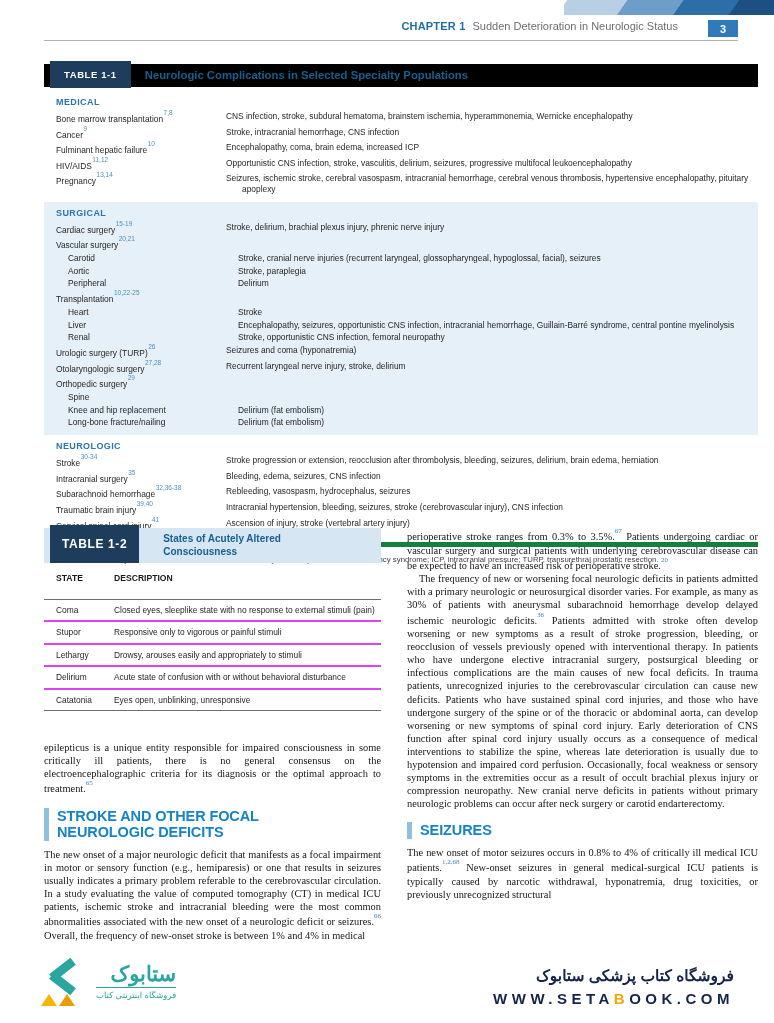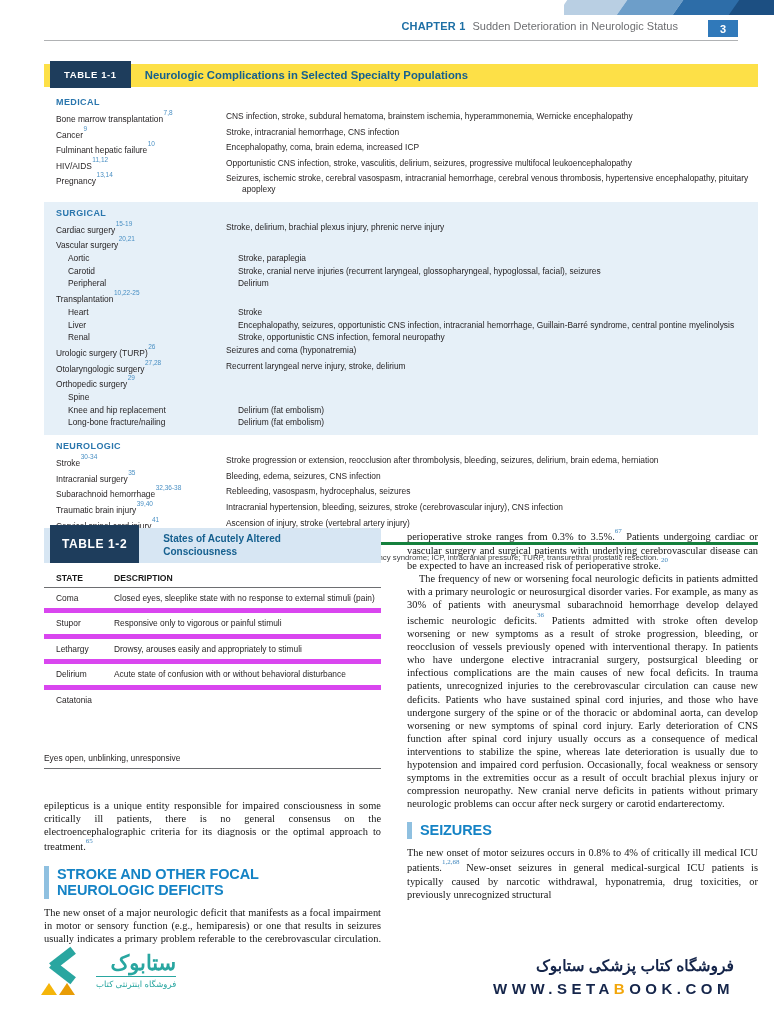--- a/index.html
+++ b/index.html
@@ -16,25 +16,25 @@
 
   .header-row { position:absolute; top:20px; right:36px; display:flex; align-items:flex-start; }
   .chapter-label { color:#1d6fa5; font-weight:bold; font-size:11px; letter-spacing:.2px; }
   .chapter-title { color:#6d6e71; font-size:11px; margin-left:7px; }
   .page-num-box { margin-left:30px; background:#3079ba; color:#fff; font-weight:bold; font-size:11px;
                   width:30px; height:17px; display:flex; align-items:center; justify-content:center; }
   .top-rule { position:absolute; left:44px; right:36px; top:40px; border-top:1px solid #b0b2b4; }
 
   
   .table1 { position:absolute; left:44px; top:64px; width:714px; }
-  .t-head { position:relative; background:#fde047; display:flex; align-items:flex-start; height:23px; }
+  .t-head { position:relative; background:#000000; display:flex; align-items:flex-start; height:23px; }
   .t-label { background:#1e3d5c; color:#fff; font-weight:bold; font-size:9.5px; letter-spacing:.6px;
              padding:0 14px; height:27px; display:flex; align-items:center; margin-left:6px; margin-top:-3px; }
   .t-title { color:#16608f; font-weight:bold; font-size:11.3px; padding:5px 0 0 14px; }
-  .t1-body { padding-top:4px; border-bottom:3px solid #15803d; padding-bottom:4px; }
+  .t1-body { padding-top:4px; border-bottom:5px solid #15803d; padding-bottom:4px; }
   .t1-sec { padding-bottom:5px; }
   .t1-sec.surgical { background:#e6f0f8; }
   .t1-sec-head { color:#2a76ad; font-weight:bold; font-size:9px; letter-spacing:.4px; padding:6px 0 4px 12px; }
   .t1-row { display:flex; font-size:8.4px; line-height:10.6px; color:#231f20; margin-bottom:2.2px; }
   .t1-pop { flex:0 0 170px; padding-left:12px; }
   .t1-pop.ind { padding-left:24px; }
   .t1-comp { flex:1; padding-right:8px; padding-left:16px; text-indent:-16px; }
   .ref { color:#4a90c4; font-size:6.5px; position:relative; top:-3px; margin-left:.5px; }
   .footnote { margin-top:8px; font-size:7.8px; color:#3f4042; }
 
@@ -50,31 +50,31 @@
   .bar { flex:none; width:5px; background:#8fc0e0; margin-right:8px; }
   .sec-heading-text { color:#1583c5; font-weight:bold; font-size:14.5px; line-height:16.5px; letter-spacing:-.1px; }
   .w-limit { max-width:240px; }
 
   
   .table2 { margin-bottom:30px; }
   .t2-head { position:relative; background:#d7e6f3; display:flex; align-items:flex-start; min-height:33px; }
   .t2-label { background:#1e3d5c; color:#fff; font-weight:bold; font-size:12px; letter-spacing:.6px;
               padding:0 12px; height:38px; display:flex; align-items:center; margin-left:6px; margin-top:-3px; flex:none; }
   .t2-title { color:#16608f; font-weight:bold; font-size:10px; line-height:13px; padding:4px 8px 4px 24px; max-width:170px; }
-  .t2-cols { display:flex; font-weight:bold; font-size:8.6px; color:#1a1a1a; padding:10px 0 4px 12px;
+  .t2-cols { display:flex; font-weight:bold; font-size:8.6px; color:#1a1a1a; padding:10px 0 16px 12px;
              border-bottom:1.3px solid #6d6e71; }
   .t2-col-state { flex:0 0 58px; }
-  .t2-row { display:flex; font-size:8.4px; line-height:10.4px; padding:5px 0; border-bottom:5px solid #d946ef; color:#231f20; }
-  .t2-row.last { border-bottom:1.3px solid #6d6e71;flex-direction:column; }
+  .t2-row { display:flex; font-size:8.4px; line-height:10.4px; padding:5px 0; border-bottom:2px solid #d946ef; color:#231f20; }
+  .t2-row.last { border-bottom:1.3px solid #6d6e71; }
   .t2-state { flex:0 0 58px; padding-left:12px; }
   .t2-desc { flex:1; padding-right:4px; }
 
   
   .footer { position:absolute; left:0; right:0; bottom:0; height:72px; background:#fff; z-index:9;
-            display:flex; align-items:flex-start; justify-content:space-between; padding:0 40px 6px 40px; }
+            display:flex; align-items:center; justify-content:space-between; padding:0 40px 6px 40px; }
   .logo { display:flex; align-items:center; gap:10px; }
   .logo-mark { position:relative; width:46px; height:50px; flex:none; }
   .chev-top { position:absolute; width:27px; height:9px; background:#29a6a0; transform:rotate(-38deg); top:9px; left:9px; }
   .chev-bot { position:absolute; width:27px; height:9px; background:#29a6a0; transform:rotate(38deg); top:23px; left:9px; }
   .tri { position:absolute; width:0; height:0; border-left:8px solid transparent; border-right:8px solid transparent;
          border-bottom:12px solid #f5b50a; bottom:0; }
   .tri1 { left:1px; } .tri2 { left:19px; border-bottom-color:#e89c06; }
   .logo-txt { text-align:right; }
   .logo-word { color:#29a6a0; font-weight:bold; font-size:21px; direction:rtl; line-height:23px; }
   .logo-sub { color:#29a6a0; font-size:8.5px; direction:rtl; margin-top:2px; border-top:1.5px solid #29a6a0; padding-top:2px; }
@@ -136,26 +136,26 @@
         <div class="t1-sec-head">SURGICAL</div>
         <div class="t1-row">
           <div class="t1-pop"><span>Cardiac surgery</span><sup class="ref">15-19</sup></div>
           <div class="t1-comp">Stroke, delirium, brachial plexus injury, phrenic nerve injury</div>
         </div>
         <div class="t1-row">
           <div class="t1-pop"><span>Vascular surgery</span><sup class="ref">20,21</sup></div>
           <div class="t1-comp"></div>
         </div>
         <div class="t1-row">
+          <div class="t1-pop ind"><span>Carotid</span></div>
+          <div class="t1-comp">Stroke, cranial nerve injuries (recurrent laryngeal, glossopharyngeal, hypoglossal, facial), seizures</div>
+        </div>
+        <div class="t1-row">
           <div class="t1-pop ind"><span>Aortic</span></div>
           <div class="t1-comp">Stroke, paraplegia</div>
-        </div>
-        <div class="t1-row">
-          <div class="t1-pop ind"><span>Carotid</span></div>
-          <div class="t1-comp">Stroke, cranial nerve injuries (recurrent laryngeal, glossopharyngeal, hypoglossal, facial), seizures</div>
         </div>
         <div class="t1-row">
           <div class="t1-pop ind"><span>Peripheral</span></div>
           <div class="t1-comp">Delirium</div>
         </div>
         <div class="t1-row">
           <div class="t1-pop"><span>Transplantation</span><sup class="ref">10,22-25</sup></div>
           <div class="t1-comp"></div>
         </div>
         <div class="t1-row">

